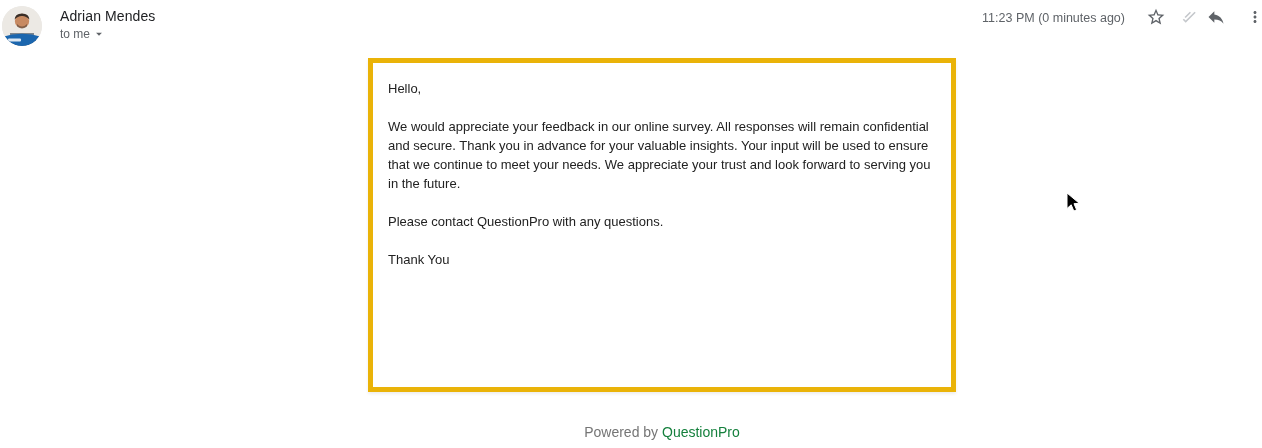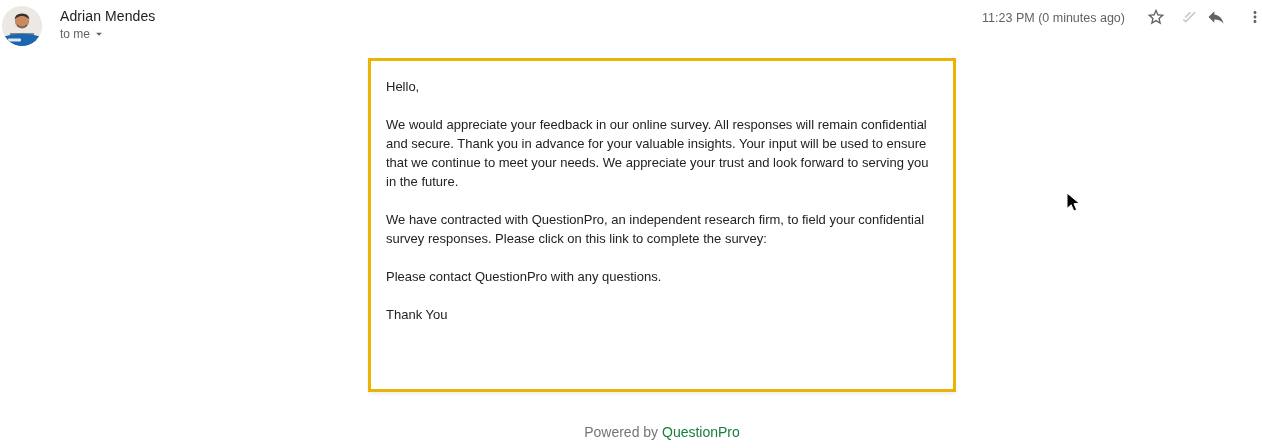--- a/index.html
+++ b/index.html
@@ -38,21 +38,21 @@
     display: flex; align-items: center; justify-content: center;
     cursor: pointer; border-radius: 50%;
   }
   .icon-btn svg { display: block; }
 
   
   .email-card {
     position: absolute; left: 368px; top: 58px;
     width: 588px; height: 334px;
     background: #ffffff;
-    border: 3px solid #eab308;
+    border: 5px solid #eab308;
     box-shadow: 0 2px 3px rgba(0,0,0,0.07);
     padding: 16px 15px 0 15px;
     font-size: 13px; line-height: 19px; color: #222222;
   }
   .email-card p { margin: 0 0 19px 0; }
   .start-survey-link {
     color: #1155cc; text-decoration: underline; cursor: pointer;
   }
 
   
@@ -117,21 +117,20 @@
   </div>
   <div class="icon-btn" style="left:1244px;">
     <svg width="18" height="18" viewBox="0 0 24 24">
       <path d="M12 8c1.1 0 2-.9 2-2s-.9-2-2-2-2 .9-2 2 .9 2 2 2zm0 2c-1.1 0-2 .9-2 2s.9 2 2 2 2-.9 2-2-.9-2-2-2zm0 6c-1.1 0-2 .9-2 2s.9 2 2 2 2-.9 2-2-.9-2-2-2z" fill="#5f6368"></path>
     </svg>
   </div>
 
   <div class="email-card">
     <p>Hello,</p>
     <p>We would appreciate your feedback in our online survey. All responses will remain confidential and secure. Thank you in advance for your valuable insights. Your input will be used to ensure that we continue to meet your needs. We appreciate your trust and look forward to serving you in the future.</p>
-    <p>We have contracted with QuestionPro, an independent research firm, to field your confidential survey responses. Please click on this link to complete the survey:</p>
     <p>Please contact QuestionPro with any questions.</p>
     <p>Thank You</p>
   </div>
 
   <div class="footer">
     <span>Powered by</span>
     <a class="brand-link">QuestionPro</a>
   </div>
 
   <svg class="mouse-cursor" width="14" height="21" viewBox="0 0 14 21">

